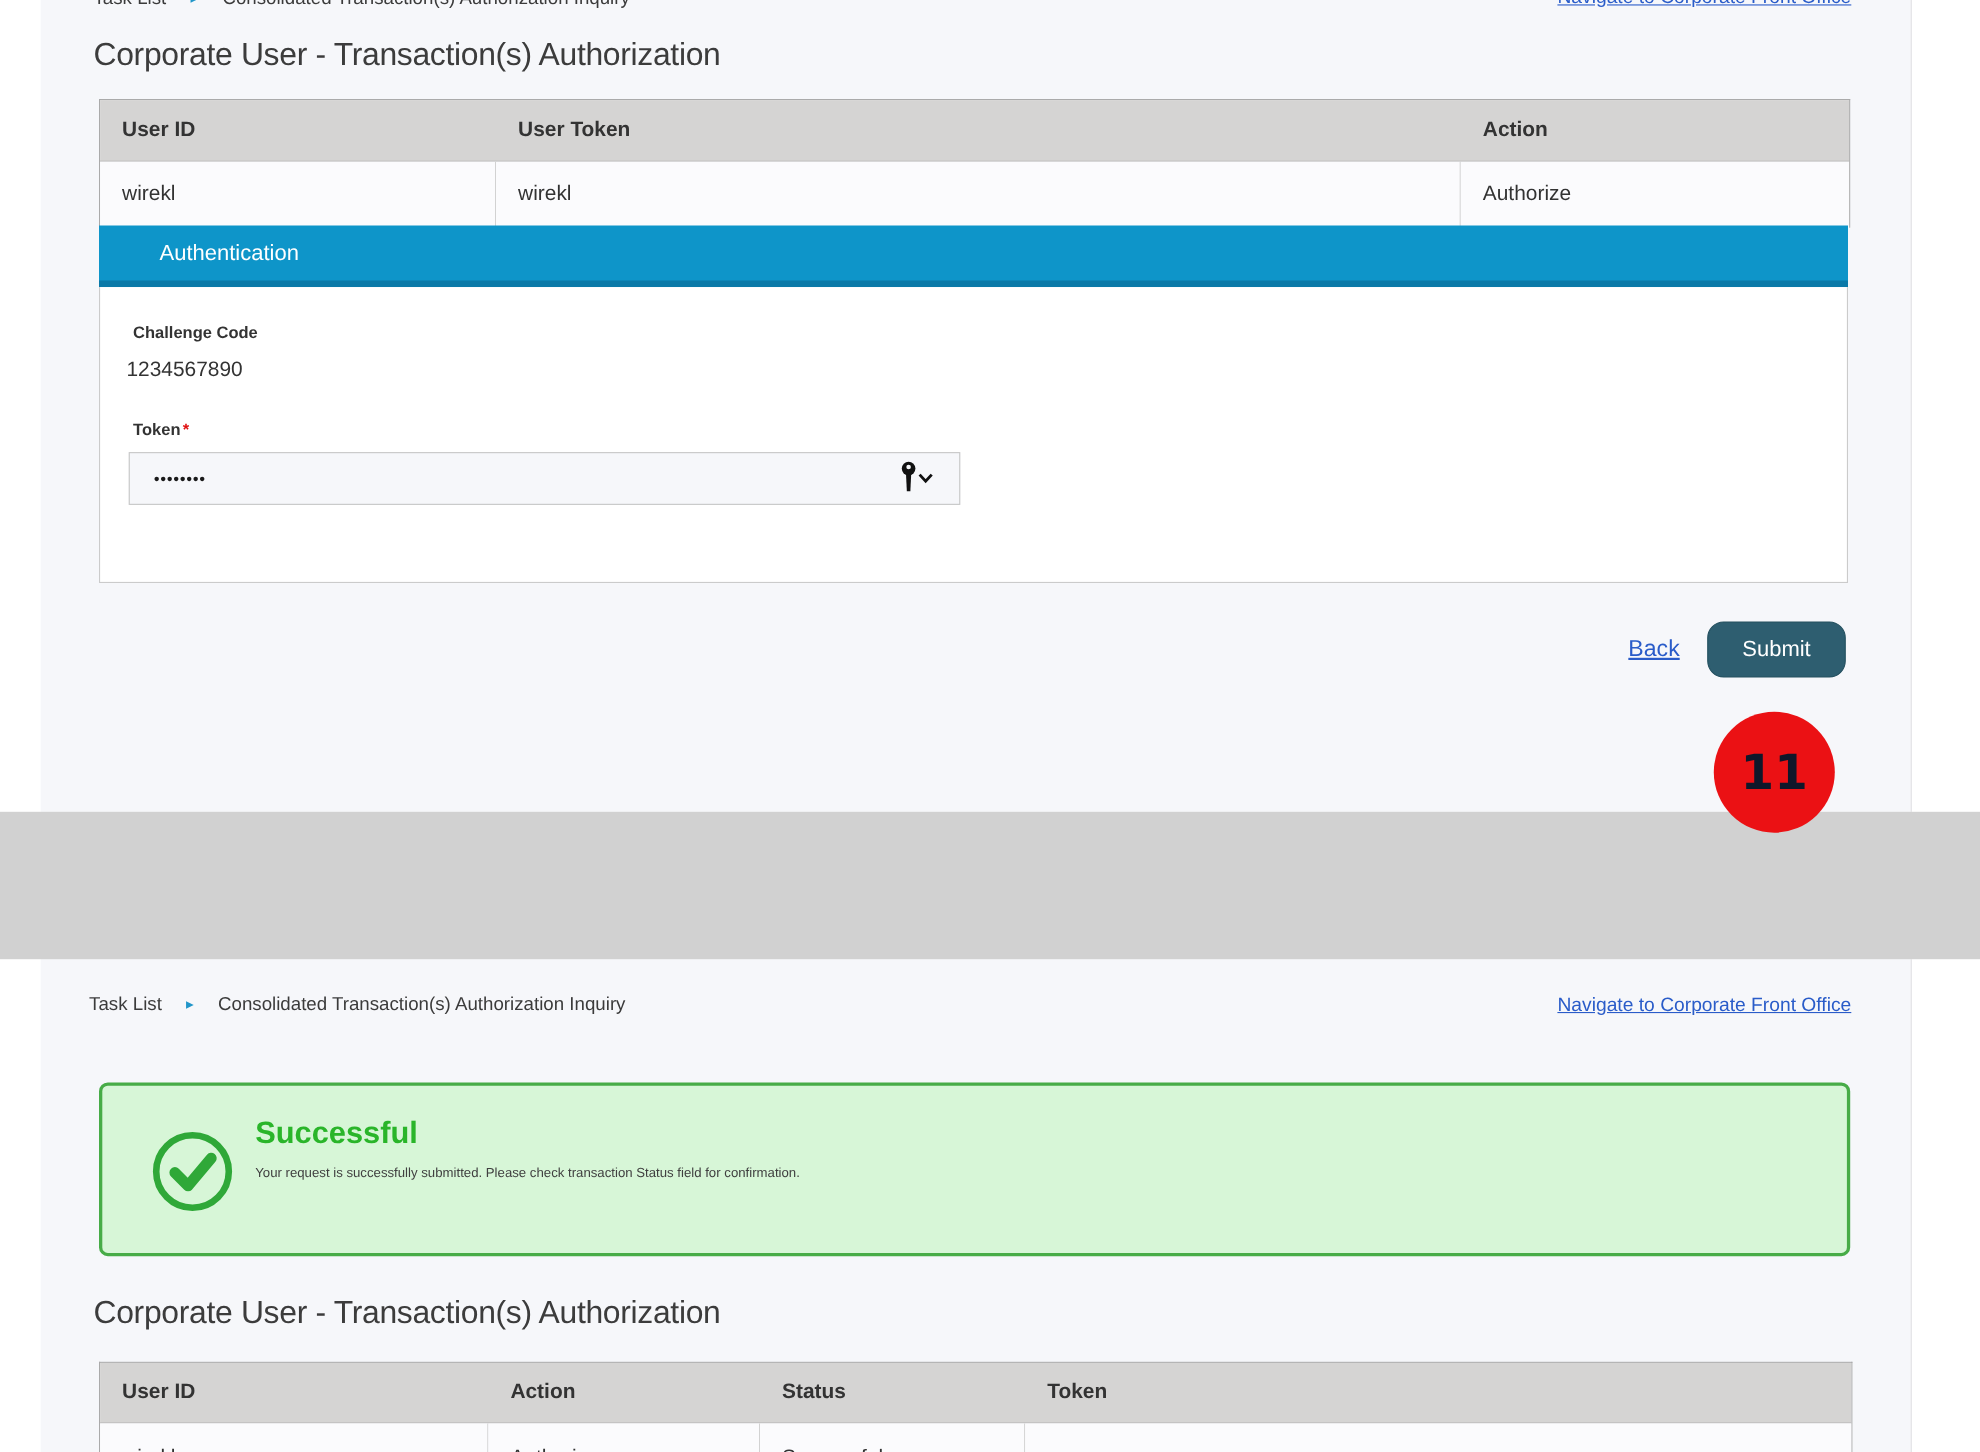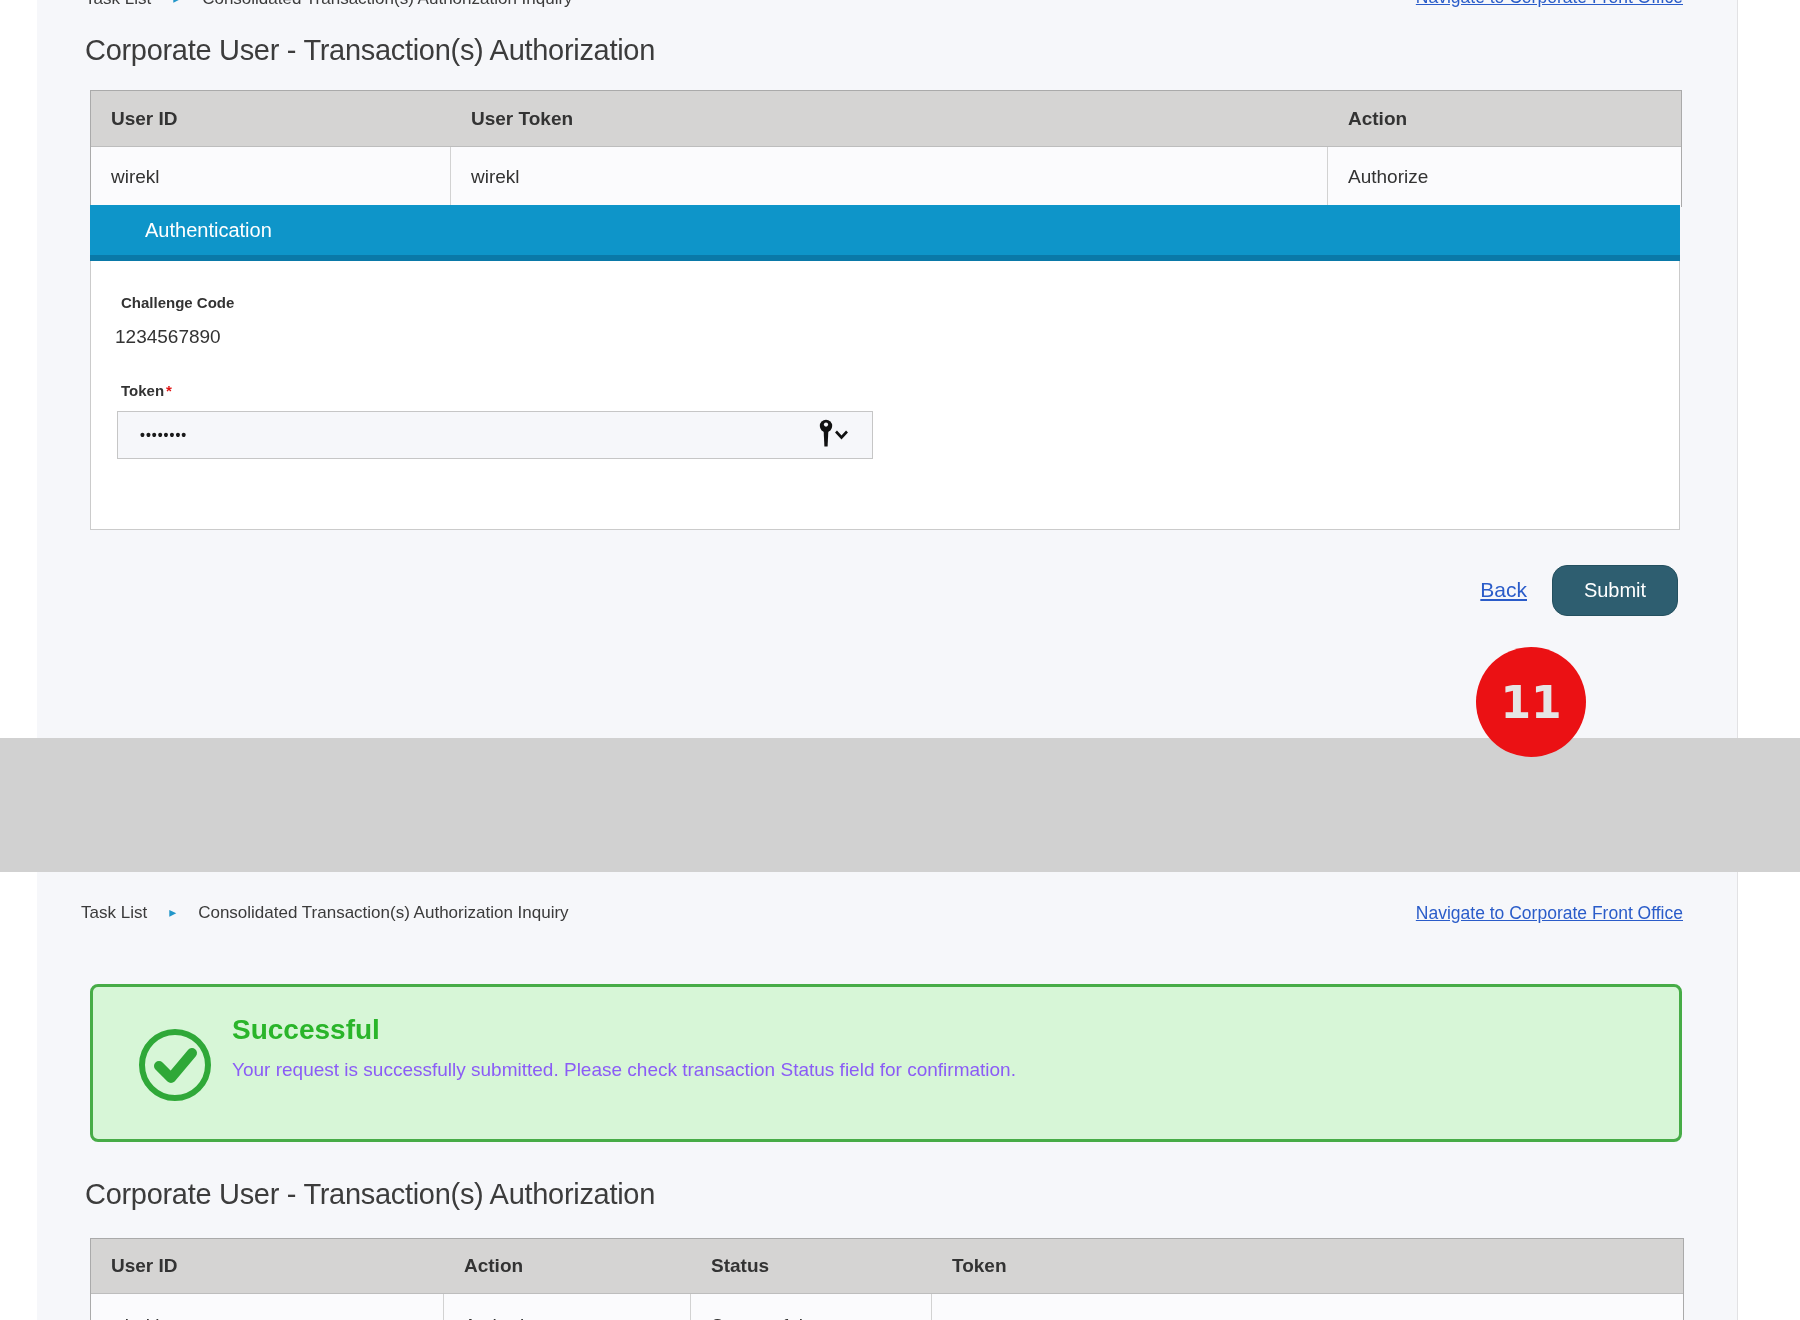--- a/index.html
+++ b/index.html
@@ -82,35 +82,35 @@
   .back-link{
     position:absolute;top:578px;right:210px;font-size:21px;color:#2a5cc9;
     text-decoration:underline;cursor:pointer;
   }
   .submit-btn{
     position:absolute;top:565px;right:59px;width:126px;height:51px;
     background:#2e5e70;color:#ffffff;font-size:20px;font-family:"Liberation Sans",sans-serif;
     border:1px solid #24505f;border-radius:15px;cursor:pointer;
   }
   .step-badge{
-    position:absolute;left:1439px;top:647px;width:110px;height:110px;border-radius:50%;
-    background:#eb1114;color:#e5e5e5;display:flex;align-items:center;justify-content:center;
+    position:absolute;left:1521px;top:647px;width:110px;height:110px;border-radius:50%;
+    background:#eb1114;color:#0f172a;display:flex;align-items:center;justify-content:center;
     font-size:44px;font-weight:bold;z-index:10;font-family:"DejaVu Sans","Liberation Sans",sans-serif;
   }
 
   
   .alert-success{
     position:absolute;left:53px;top:112px;width:1592px;height:158px;box-sizing:border-box;
     background:#d7f6d7;border:3px solid #47ac47;border-radius:8px;
   }
   .alert-icon{position:absolute;left:44px;top:40px;width:76px;height:76px;}
   .alert-title{
     position:absolute;left:139px;top:27px;font-size:28px;font-weight:bold;color:#2ab52a;
   }
-  .alert-msg{position:absolute;left:139px;top:72px;font-size:19px;color:#8b5cf6;}
+  .alert-msg{position:absolute;left:139px;top:72px;font-size:12px;color:#404040;}
 </style>
 </head>
 <body>
 
 <div class="stage">
 
   <section class="card card-top">
 
     <div class="crumbs crumbs-top">
       <span class="crumb-link">Task List</span><span class="arrow">▸</span><span>Consolidated Transaction(s) Authorization Inquiry</span>

